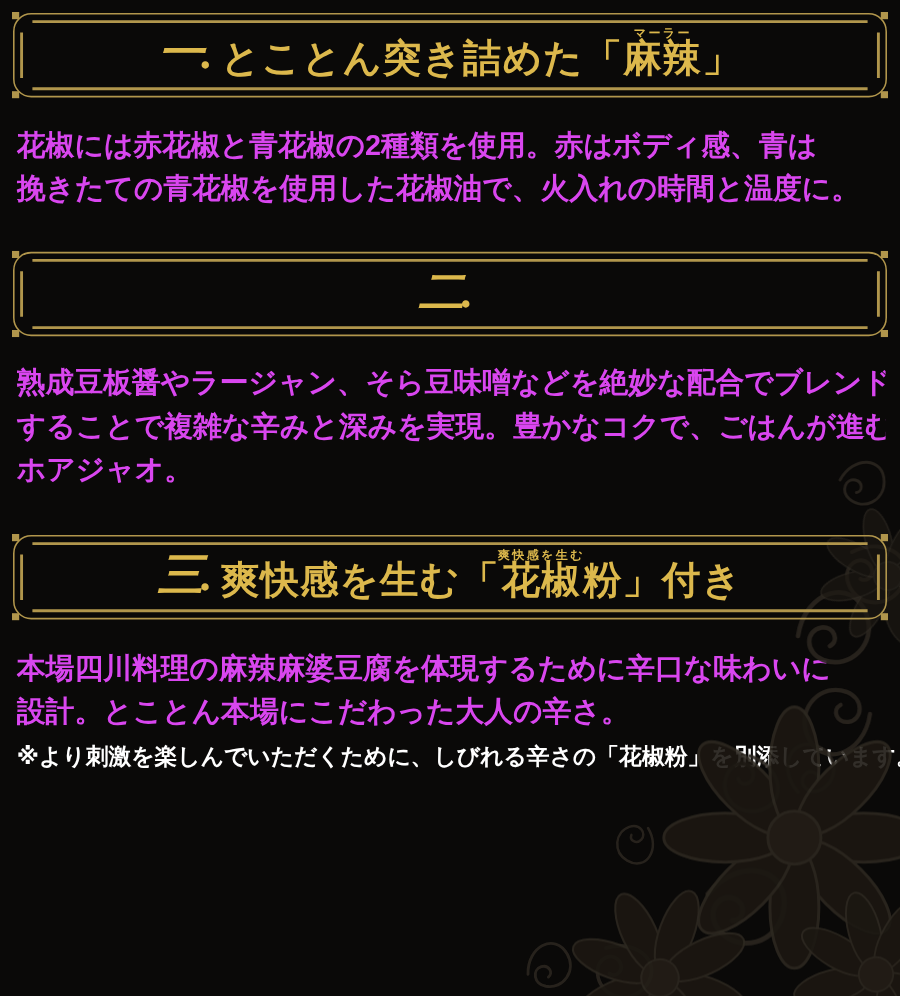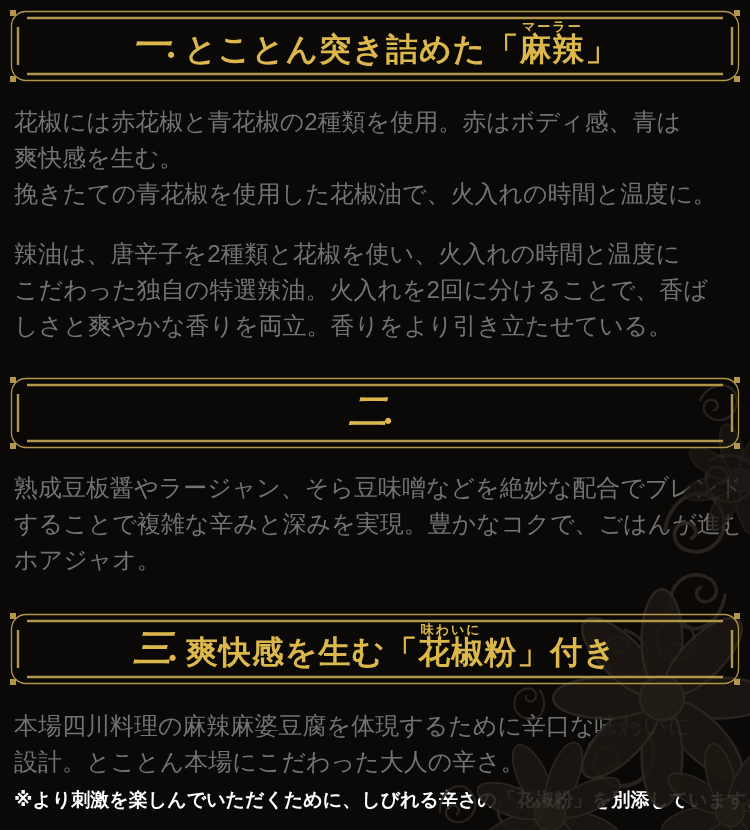--- a/index.html
+++ b/index.html
@@ -37,32 +37,32 @@
     margin-right:9px;
     letter-spacing:-2px;
     transform:translateY(-2px);
   }
   .ttext{
     font-size:32px;
     letter-spacing:1px;
   }
   ruby{ruby-align:center;}
   rt{
-    font-size:13px;
+    font-size:10px;
     letter-spacing:2px;
     font-family:"Liberation Sans","DejaVu Sans",sans-serif;
     font-weight:700;
     color:#dcb84c;
     text-align:center;
   }
   
   .para{
     padding:0 12px 0 14px;
-    color:#737373;
-    font-weight:400;
+    color:#d946ef;
+    font-weight:700;
     font-size:24px;
   }
   .para .line{
     height:36px;line-height:36px;
     white-space:nowrap;
     overflow:hidden;
   }
   .note{
     padding:0 12px 0 14px;
     color:#ffffff;
@@ -132,27 +132,21 @@
       <path stroke="#b1964c" stroke-width="2.4" fill="none" d="M17 8 H713 M722 17 V55 M17 64 H713 M8 17 V55"></path>
     </svg>
     <div class="banner-title">
       <span class="numeral">一.</span>
       <span class="ttext"><span>とことん突き詰めた「</span><ruby><span>麻辣</span><rt>マーラー</rt></ruby><span>」</span></span>
     </div>
   </div>
 
   <div class="para p-1a">
     <div class="line">花椒には赤花椒と青花椒の2種類を使用。赤はボディ感、青は</div>
-    <div class="line">爽快感を生む。</div>
     <div class="line">挽きたての青花椒を使用した花椒油で、火入れの時間と温度に。</div>
-  </div>
-  <div class="para p-1b">
-    <div class="line">辣油は、唐辛子を2種類と花椒を使い、火入れの時間と温度に</div>
-    <div class="line">こだわった独自の特選辣油。火入れを2回に分けることで、香ば</div>
-    <div class="line">しさと爽やかな香りを両立。香りをより引き立たせている。</div>
   </div>
 
   <div class="banner banner-2">
     <svg class="frame" width="730" height="72" viewBox="0 0 730 72" aria-hidden="true">
       <g fill="#b1964c">
         <rect x="0" y="0" width="6" height="6"></rect>
           <rect x="724" y="0" width="6" height="6"></rect>
         <rect x="0" y="66" width="6" height="6"></rect>
           <rect x="724" y="66" width="6" height="6"></rect>
       </g>
@@ -180,21 +174,21 @@
         <rect x="0" y="66" width="6" height="6"></rect>
           <rect x="724" y="66" width="6" height="6"></rect>
       </g>
       <path stroke="#b1964c" stroke-width="1.3" fill="none" d="M16 1.5 H714 M728.5 16 V56 M16 70.5 H714 M1.5 16 V56
            M16 1.5 A14.5 14.5 0 0 0 1.5 16 M714 1.5 A14.5 14.5 0 0 1 728.5 16
            M728.5 56 A14.5 14.5 0 0 1 714 70.5 M1.5 56 A14.5 14.5 0 0 0 16 70.5"></path>
       <path stroke="#b1964c" stroke-width="2.4" fill="none" d="M17 8 H713 M722 17 V55 M17 64 H713 M8 17 V55"></path>
     </svg>
     <div class="banner-title">
       <span class="numeral">三.</span>
-      <span class="ttext"><span>爽快感を生む「</span><ruby><span>花椒</span><rt>味わいに</rt></ruby><span>粉」付き</span></span>
+      <span class="ttext"><span>爽快感を生む「</span><ruby><span>花椒</span><rt>爽快感を生む</rt></ruby><span>粉」付き</span></span>
     </div>
   </div>
 
   <div class="para p-3a">
     <div class="line">本場四川料理の麻辣麻婆豆腐を体現するために辛口な味わいに</div>
     <div class="line">設計。とことん本場にこだわった大人の辛さ。</div>
   </div>
   <div class="note">※より刺激を楽しんでいただくために、しびれる辛さの「花椒粉」を別添しています。</div>
 
 </div>

